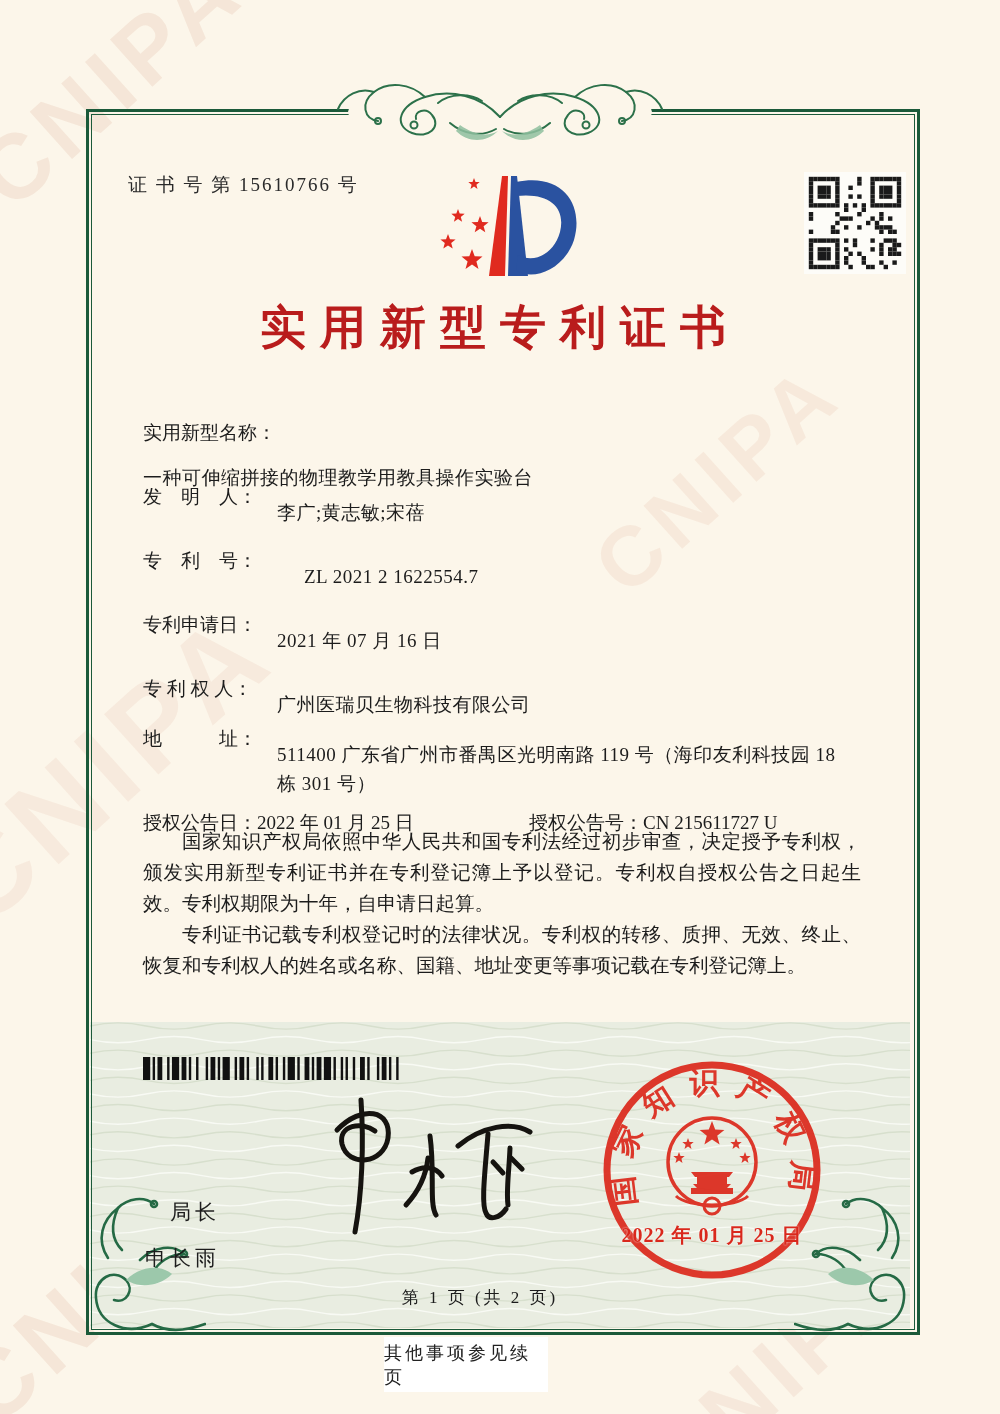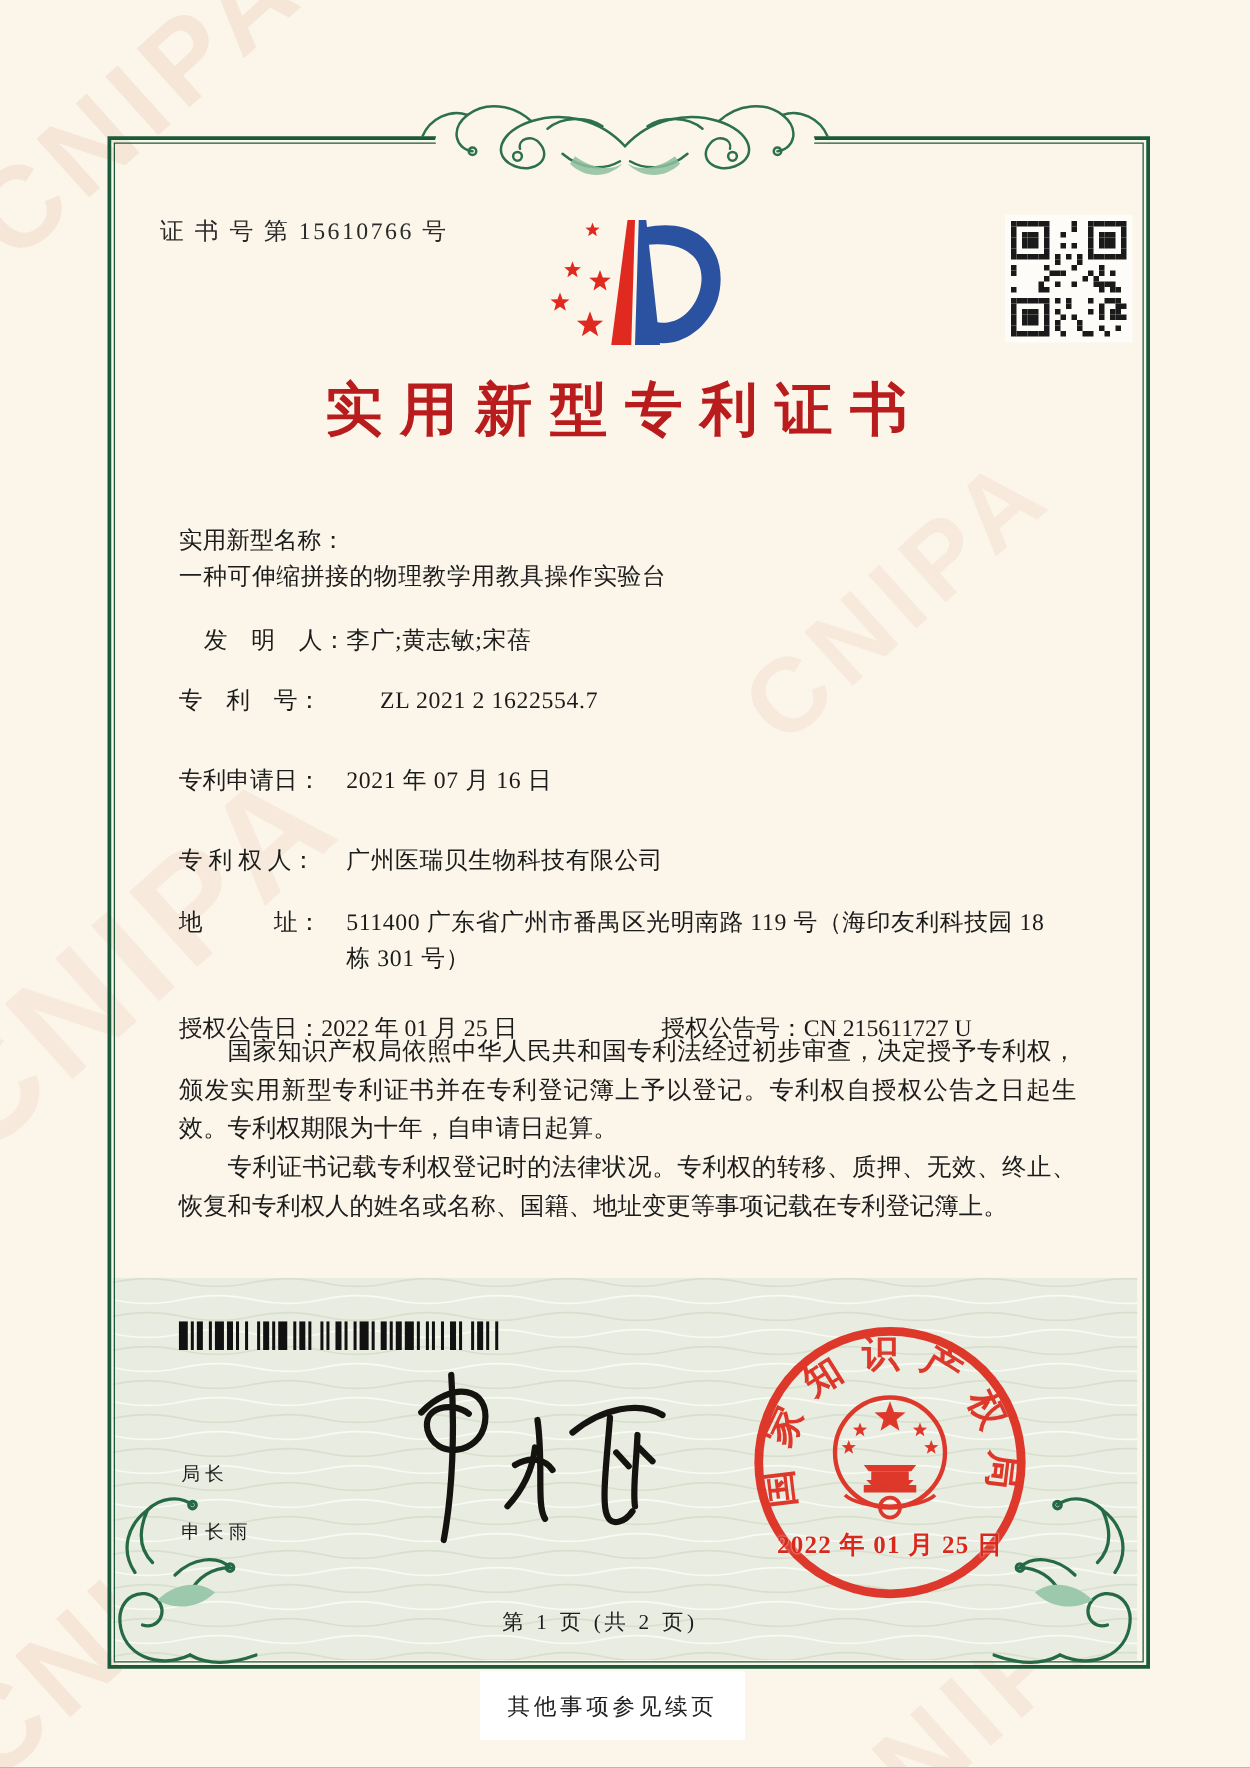--- a/index.html
+++ b/index.html
@@ -35,51 +35,51 @@
   .qr{position:absolute;left:804px;top:172px;width:102px;height:102px;background:#fdfcf8;}
 
   .title{
     position:absolute;left:0;right:0;top:297px;text-align:center;
     font-size:46px;font-weight:bold;letter-spacing:14px;color:#b91c1c;
   }
 
   .fields{position:absolute;left:143px;top:414px;width:722px;font-size:19px;}
   .frow{position:absolute;left:0;display:flex;width:722px;line-height:29px;}
   .flabel{flex:none;width:134px;white-space:nowrap;}
-  .fvalue{letter-spacing:.5px;}
-  .frow-0{top:4px;flex-direction:column;}  .frow-1{top:84px;text-align:right;}  .frow-2{top:132px;gap:27px;}
+  .fvalue{letter-spacing:.5px;margin-top:16px;}
+  .frow-0{top:4px;flex-direction:column;}  .frow-1{top:68px;}  .frow-2{top:132px;gap:27px;}
   .frow-3{top:196px;} .frow-4{top:260px;} .frow-5{top:310px;}
   .frow-5 .fvalue{width:572px;}
   .grant-row{position:absolute;left:0;top:396px;width:722px;}
   .grant-no{position:absolute;left:386px;top:0;white-space:nowrap;}
 
   .body-text{
     position:absolute;left:143px;top:826px;width:718px;
     font-size:19.5px;line-height:31px;text-align:justify;
   }
   .body-text p{margin:0;text-indent:2em;}
 
   .band{position:absolute;left:90px;top:1022px;width:820px;height:306px;overflow:hidden;}
   .band svg{display:block;}
 
   .barcode{position:absolute;left:143px;top:1057px;width:258px;height:23px;}
 
-  .commissioner{position:absolute;left:145px;top:1157px;font-size:15px;line-height:46px;letter-spacing:4px;}
+  .commissioner{position:absolute;left:145px;top:1189px;font-size:21px;line-height:46px;letter-spacing:4px;text-align:right;}
   .autograph{position:absolute;left:282px;top:1092px;width:260px;height:150px;}
 
   .seal{position:absolute;left:598px;top:1056px;width:228px;height:228px;}
   .seal-date{
     position:absolute;left:598px;top:1222px;width:228px;text-align:center;
     font-size:20px;font-weight:bold;color:#d9281c;letter-spacing:1px;
     text-shadow:0 0 2px rgba(255,255,255,.9);
   }
 
   .page-info{position:absolute;left:0;right:40px;top:1286px;text-align:center;font-size:17px;letter-spacing:3px;}
   .note-box{
-    position:absolute;left:384px;top:1337px;width:212px;height:55px;background:#ffffff;
+    position:absolute;left:384px;top:1337px;width:164px;height:55px;background:#ffffff;
     display:flex;align-items:center;justify-content:center;
     font-size:18px;letter-spacing:3px;color:#222;
   }
 </style>
 </head>
 <body>
 
 <div id="paper">
 
   <div class="wm wm-a">CNIPA</div>

